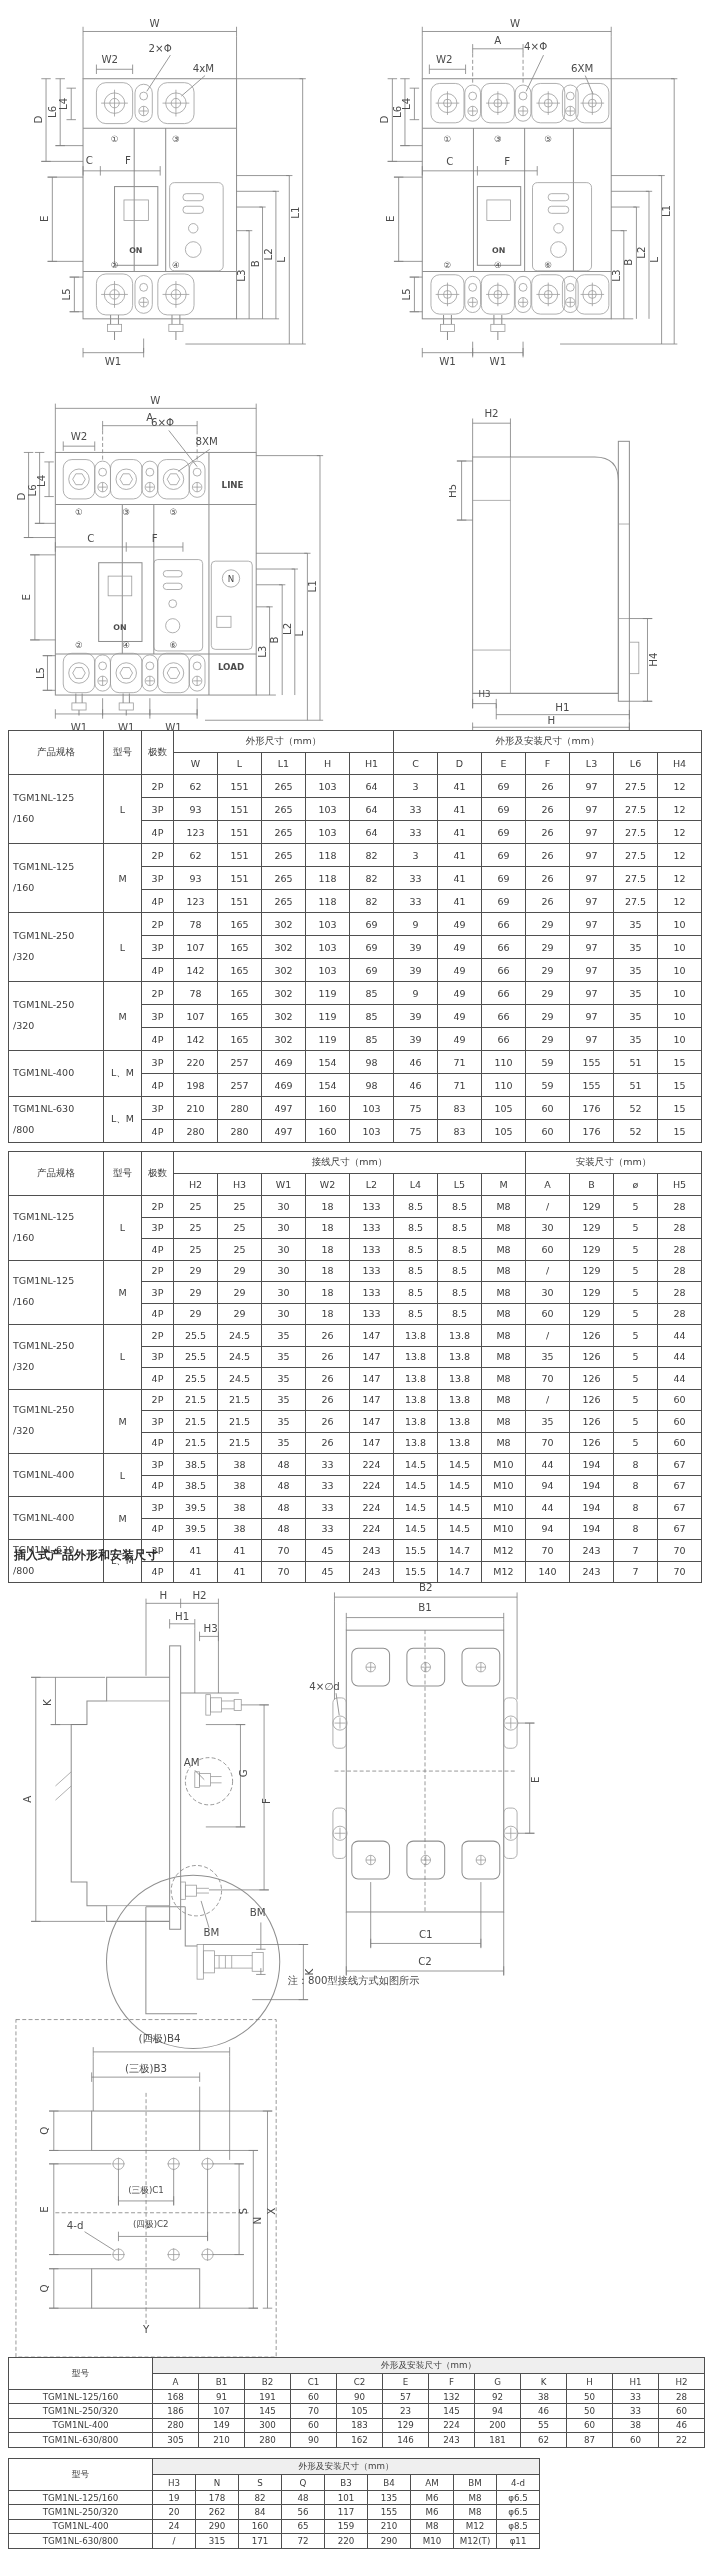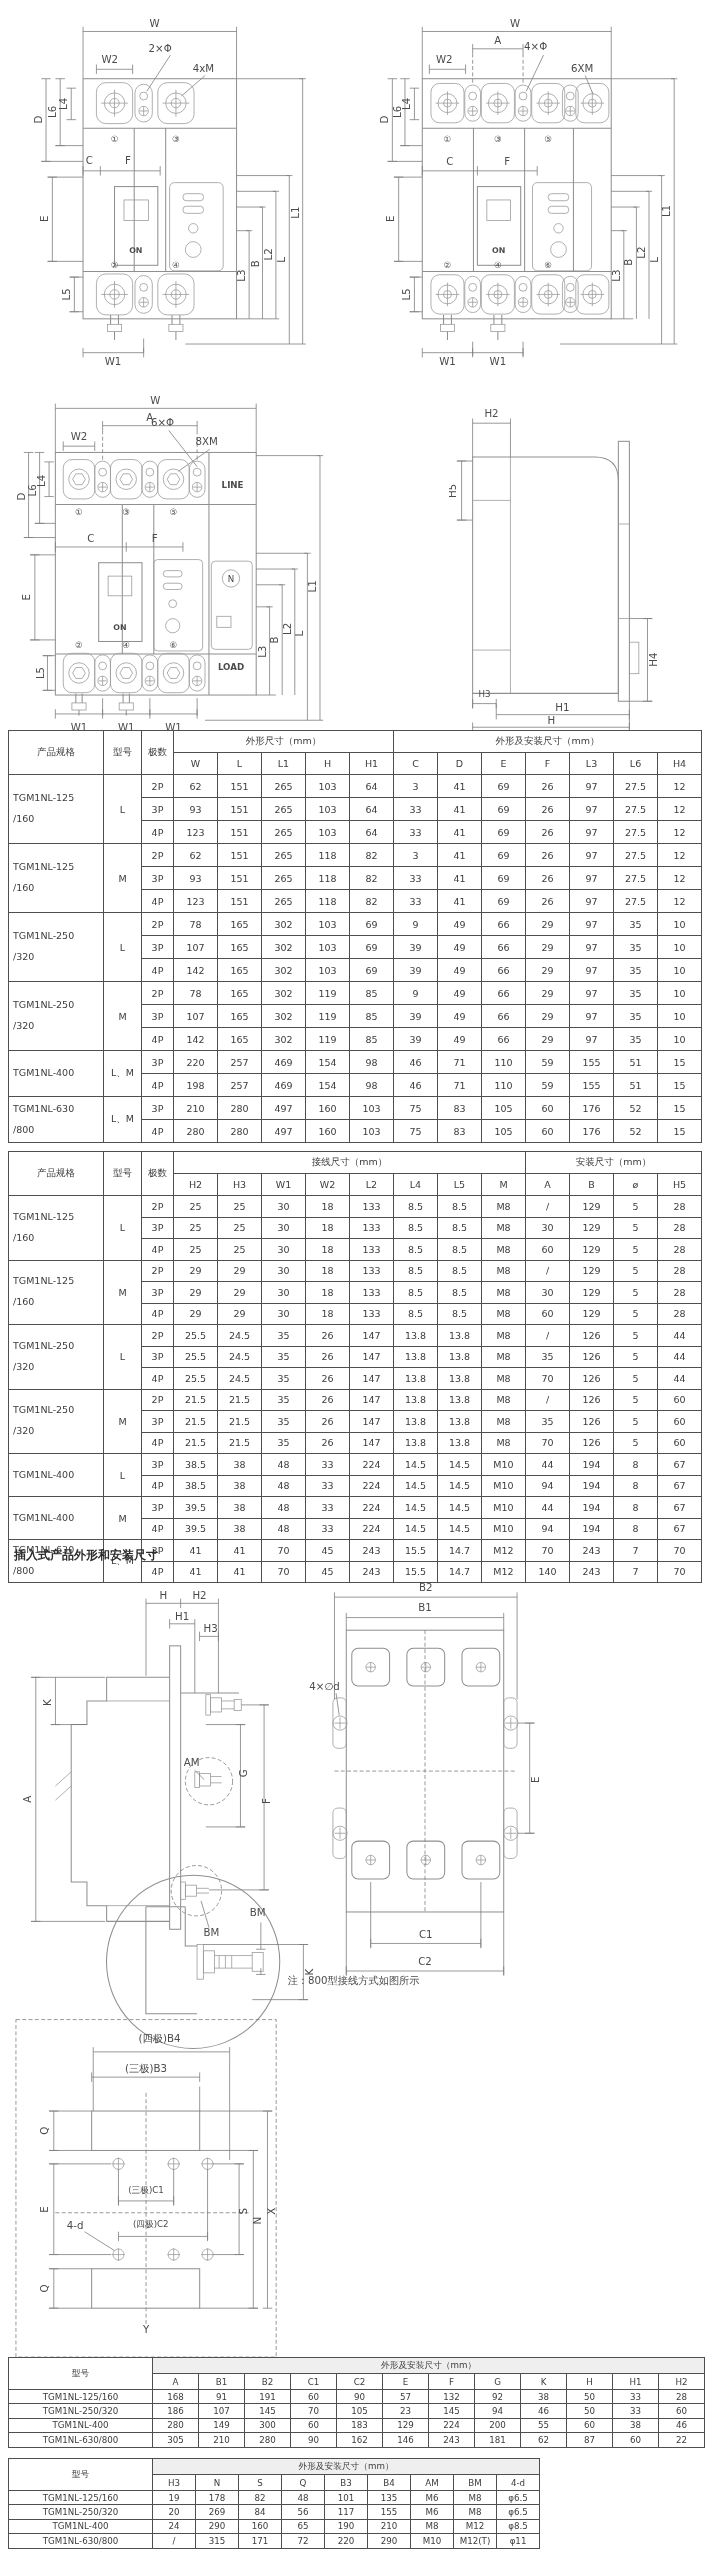--- a/index.html
+++ b/index.html
@@ -1171,36 +1171,36 @@
           <td>48</td>
           <td>101</td>
           <td>135</td>
           <td>M6</td>
           <td>M8</td>
           <td>φ6.5</td>
         </tr>
         <tr>
           <td>TGM1NL-250/320</td>
           <td>20</td>
-          <td>269</td>
+          <td>262</td>
           <td>84</td>
           <td>56</td>
           <td>117</td>
           <td>155</td>
           <td>M6</td>
           <td>M8</td>
           <td>φ6.5</td>
         </tr>
         <tr>
           <td>TGM1NL-400</td>
           <td>24</td>
           <td>290</td>
           <td>160</td>
           <td>65</td>
-          <td>190</td>
+          <td>159</td>
           <td>210</td>
           <td>M8</td>
           <td>M12</td>
           <td>φ8.5</td>
         </tr>
         <tr>
           <td>TGM1NL-630/800</td>
           <td>/</td>
           <td>315</td>
           <td>171</td>

